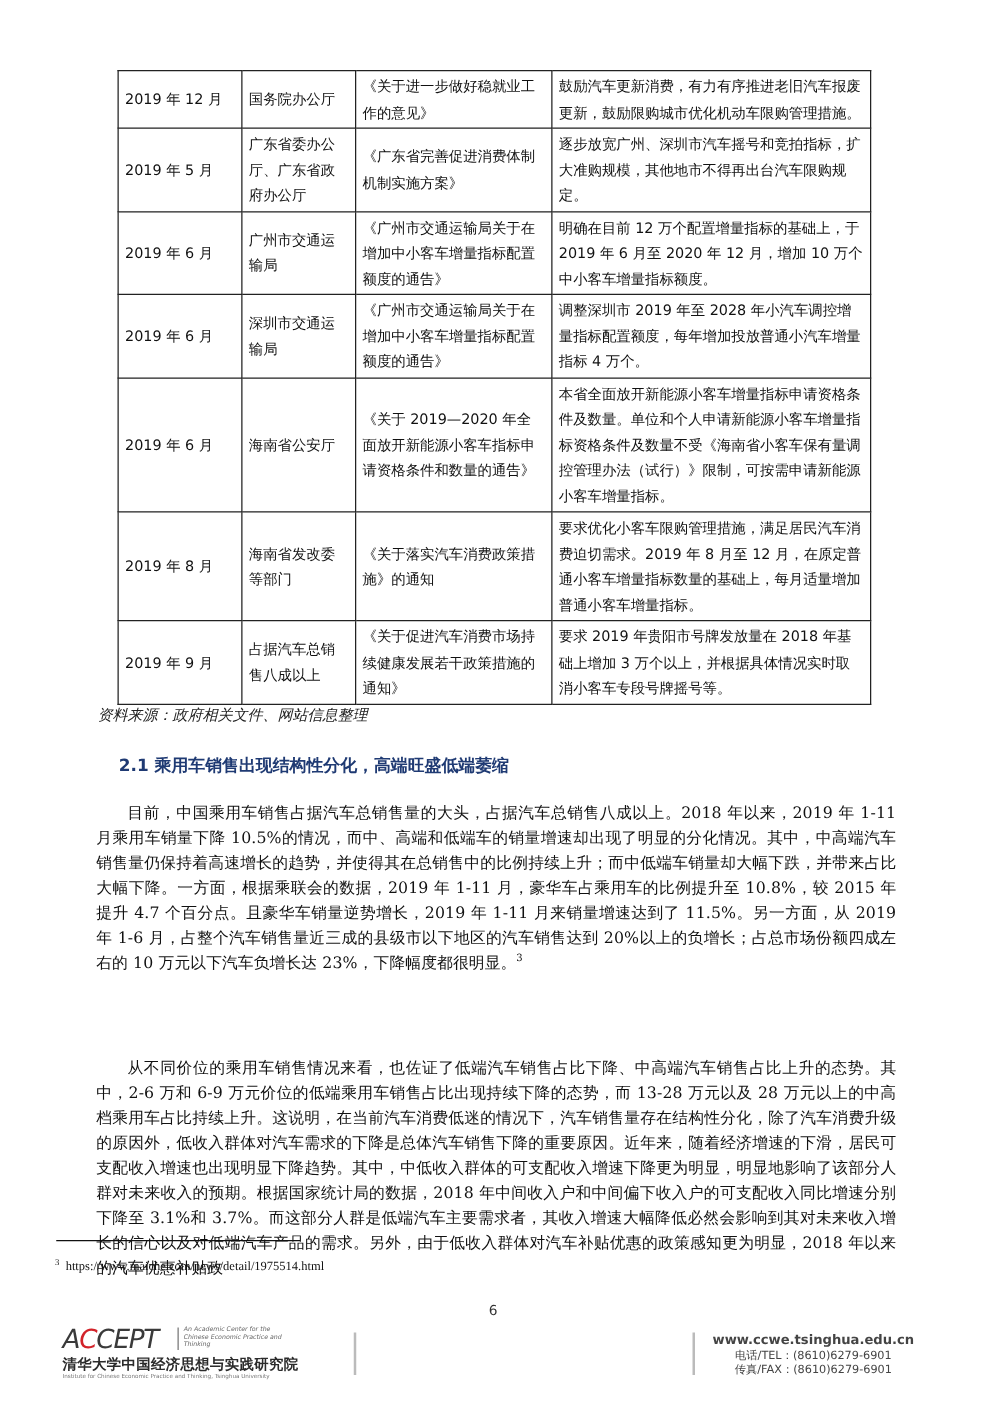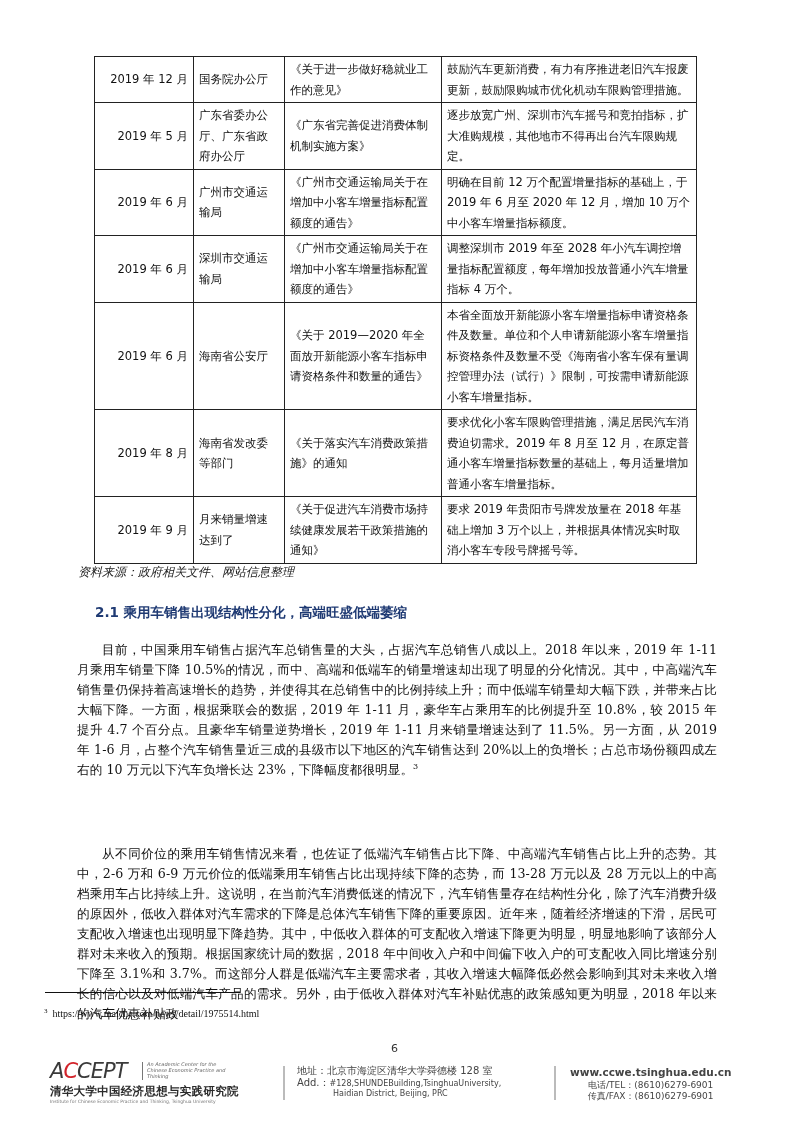--- a/index.html
+++ b/index.html
@@ -5,21 +5,21 @@
   html, body { margin: 0; padding: 0; background: #ffffff; }
   body { width: 793px; height: 1122px; position: relative; overflow: hidden;
          font-family: "DejaVu Serif", "Liberation Serif", serif; color: #111; }
 
   
   .policy-table { position: absolute; left: 94px; top: 56px; width: 603px;
                   border-collapse: collapse; table-layout: fixed;
                   font-family: "DejaVu Sans", "Liberation Sans", sans-serif;
                   font-size: 11.5px; line-height: 20.5px; color: #111; }
   .policy-table td { border: 1px solid #222; padding: 2px 5px; vertical-align: middle; }
-  .policy-table td.c-date { width: 88px; text-align: right; margin-top: 20px; }
+  .policy-table td.c-date { width: 88px; text-align: left; margin-top: 20px; }
   .policy-table td.c-org  { width: 80px; }
   .policy-table td.c-doc  { width: 146px; }
   .policy-table td.c-desc { width: auto; }
 
   .source-note { position: absolute; left: 78px; top: 564px;
                  font-family: "DejaVu Serif", "Liberation Serif", serif;
                  font-style: italic; font-size: 12px; color: #222; }
 
   
   .section-title { position: absolute; left: 95px; top: 604px; margin: 0;
@@ -112,21 +112,21 @@
       <td class="c-desc">本省全面放开新能源小客车增量指标申请资格条件及数量。单位和个人申请新能源小客车增量指标资格条件及数量不受《海南省小客车保有量调控管理办法（试行）》限制，可按需申请新能源小客车增量指标。</td>
     </tr>
     <tr>
       <td class="c-date">2019 年 8 月</td>
       <td class="c-org">海南省发改委等部门</td>
       <td class="c-doc">《关于落实汽车消费政策措施》的通知</td>
       <td class="c-desc">要求优化小客车限购管理措施，满足居民汽车消费迫切需求。2019 年 8 月至 12 月，在原定普通小客车增量指标数量的基础上，每月适量增加普通小客车增量指标。</td>
     </tr>
     <tr>
       <td class="c-date">2019 年 9 月</td>
-      <td class="c-org">月来销量增速达到了</td>
+      <td class="c-org">占据汽车总销售八成以上</td>
       <td class="c-doc">《关于促进汽车消费市场持续健康发展若干政策措施的通知》</td>
       <td class="c-desc">要求 2019 年贵阳市号牌发放量在 2018 年基础上增加 3 万个以上，并根据具体情况实时取消小客车专段号牌摇号等。</td>
     </tr>
   </tbody>
 </table>
 
 <div class="source-note">资料来源：政府相关文件、网站信息整理</div>
 
 <h2 class="section-title">2.1 乘用车销售出现结构性分化，高端旺盛低端萎缩</h2>
 
@@ -145,24 +145,20 @@
   <div class="logo-block">
     <div class="logo-mark"><span>A</span><span class="c-accent">C</span><span>CEPT</span></div>
     <div class="logo-divider"></div>
     <div class="logo-tagline">An Academic Center for the Chinese Economic Practice and Thinking</div>
     <div class="logo-cn">清华大学中国经济思想与实践研究院</div>
     <div class="logo-en">Institute for Chinese Economic Practice and Thinking, Tsinghua University</div>
   </div>
 
   <div class="v-sep sep-1"></div>
 
-  <div class="addr-block">
-    <div class="addr-cn"><span>地址：</span><span>北京市海淀区清华大学舜德楼 128 室</span></div>
-    <div class="addr-en"><span class="lbl">Add.：</span><span>#128,SHUNDEBuilding,TsinghuaUniversity,</span><span class="l2">Haidian District, Beijing, PRC</span></div>
-  </div>
 
   <div class="v-sep sep-2"></div>
 
   <div class="contact-block">
     <div class="contact-web">www.ccwe.tsinghua.edu.cn</div>
     <div class="contact-line"><span>电话/TEL：</span><span>(8610)6279-6901</span></div>
     <div class="contact-line"><span>传真/FAX：</span><span>(8610)6279-6901</span></div>
   </div>
 </div>
 

